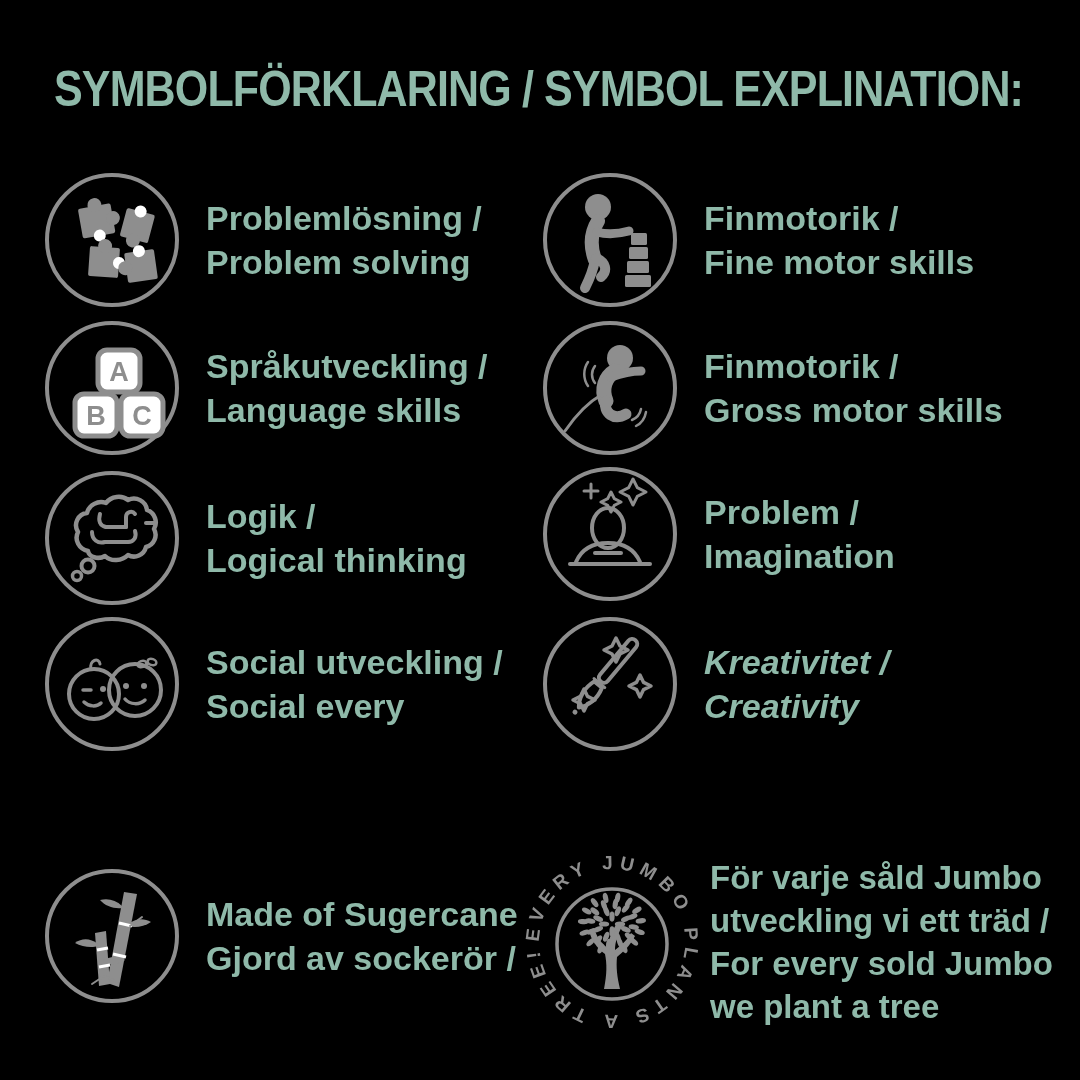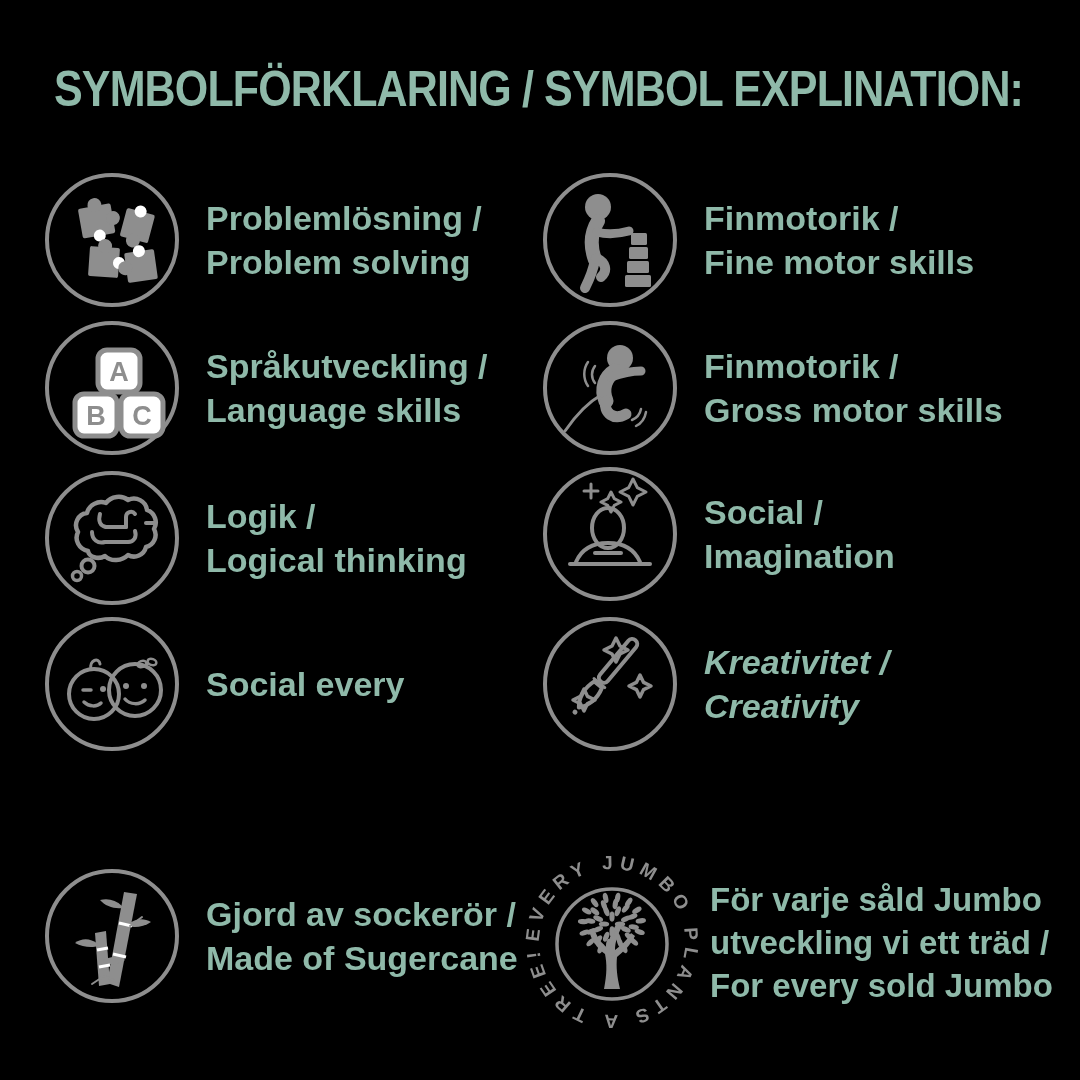--- a/index.html
+++ b/index.html
@@ -128,20 +128,21 @@
         <path stroke-width="3.5" d="M42,88 C47,93 55,93 59,89"></path>
         <circle cx="84" cy="72" r="3" fill="currentColor" stroke="none"></circle>
         <circle cx="102" cy="72" r="3" fill="currentColor" stroke="none"></circle>
         <path stroke-width="3.5" d="M83,85 C88,91 98,91 103,86"></path>
         <ellipse cx="100" cy="50" rx="4.5" ry="3" stroke-width="2.5" transform="rotate(-20 100 50)"></ellipse>
         <ellipse cx="110" cy="48" rx="4.5" ry="3" stroke-width="2.5" transform="rotate(20 110 48)"></ellipse>
         <circle cx="105" cy="50" r="1.8" fill="currentColor" stroke="none"></circle>
       </svg>
     </div>
     <div class="label">
+      <span class="line">Social utveckling /</span>
       <span class="line">Social every</span>
     </div>
   </div>
 
   <div class="row" id="row-l5">
     <div class="icon">
       <svg viewBox="0 0 140 140">
         <circle cx="70" cy="70" r="65" fill="none" stroke="currentColor" stroke-width="4"></circle>
         <g fill="currentColor">
           <path d="M82,26 L95,28 L77,121 L65,117 Z"></path>
@@ -158,22 +159,22 @@
             <path d="M57,101 L68,99"></path>
         </g>
         <g stroke="currentColor" stroke-width="2" stroke-linecap="round">
           <path d="M62,110 l-12,8"></path>
             <path d="M62,110 l14,6"></path>
             <path d="M88,60 l12,-9"></path>
         </g>
       </svg>
     </div>
     <div class="label">
+      <span class="line">Made of Sugercane</span>
       <span class="line">Gjord av sockerör /</span>
-      <span class="line">Made of Sugercane</span>
     </div>
   </div>
 
   <div class="row" id="row-r1">
     <div class="icon">
       <svg viewBox="0 0 140 140">
         <circle cx="70" cy="70" r="65" fill="none" stroke="currentColor" stroke-width="4"></circle>
         <circle cx="58" cy="37" r="13" fill="currentColor"></circle>
         <g fill="none" stroke="currentColor" stroke-linecap="round">
           <path stroke-width="14" d="M58,51 C51,62 50,76 55,90"></path>
@@ -225,21 +226,21 @@
         <ellipse cx="68" cy="64" rx="16" ry="20" stroke-width="4"></ellipse>
         <path stroke-width="4" d="M36,98 C42,84 54,79 68,79 C82,79 94,84 100,98"></path>
         <path stroke-width="4" d="M55,89 H81"></path>
         <path stroke-width="4" d="M30,100 H110"></path>
         <path stroke-width="3" d="M51,20 V34 M44,27 H58"></path>
         <path stroke-width="3" d="M71,28 L74.3,34.7 L81,38 L74.3,41.3 L71,48 L67.7,41.3 L61,38 L67.7,34.7 Z"></path>
         <path stroke-width="3" d="M93,15 L97.3,23.7 L106,28 L97.3,32.3 L93,41 L88.7,32.3 L80,28 L88.7,23.7 Z"></path>
       </svg>
     </div>
     <div class="label">
-      <span class="line">Social /</span>
+      <span class="line">Problem /</span>
       <span class="line">Imagination</span>
     </div>
   </div>
 
   <div class="row" id="row-r4">
     <div class="icon">
       <svg viewBox="0 0 140 140" fill="none" stroke="currentColor" stroke-linecap="round" stroke-linejoin="round">
         <circle cx="70" cy="70" r="65" stroke-width="4"></circle>
         <g transform="rotate(40 62 66)">
           <rect x="57" y="14" width="10" height="54" rx="5" stroke-width="4"></rect>
@@ -309,16 +310,17 @@
             <ellipse cx="106.7" cy="50.2" rx="2.6" ry="5.2" transform="rotate(215.2 106.7 50.2)"></ellipse>
             <ellipse cx="114.9" cy="58.3" rx="2.6" ry="5.2" transform="rotate(239.2 114.9 58.3)"></ellipse>
             <ellipse cx="118.8" cy="68.8" rx="2.6" ry="5.2" transform="rotate(263.2 118.8 68.8)"></ellipse>
           </g>
       </svg>
     </div>
     <div class="label label--sm">
       <span class="line">För varje såld Jumbo</span>
       <span class="line">utveckling vi ett träd /</span>
       <span class="line">For every sold Jumbo</span>
+      <span class="line">we plant a tree</span>
     </div>
   </div>
 
 </div>
 
 </body></html>

